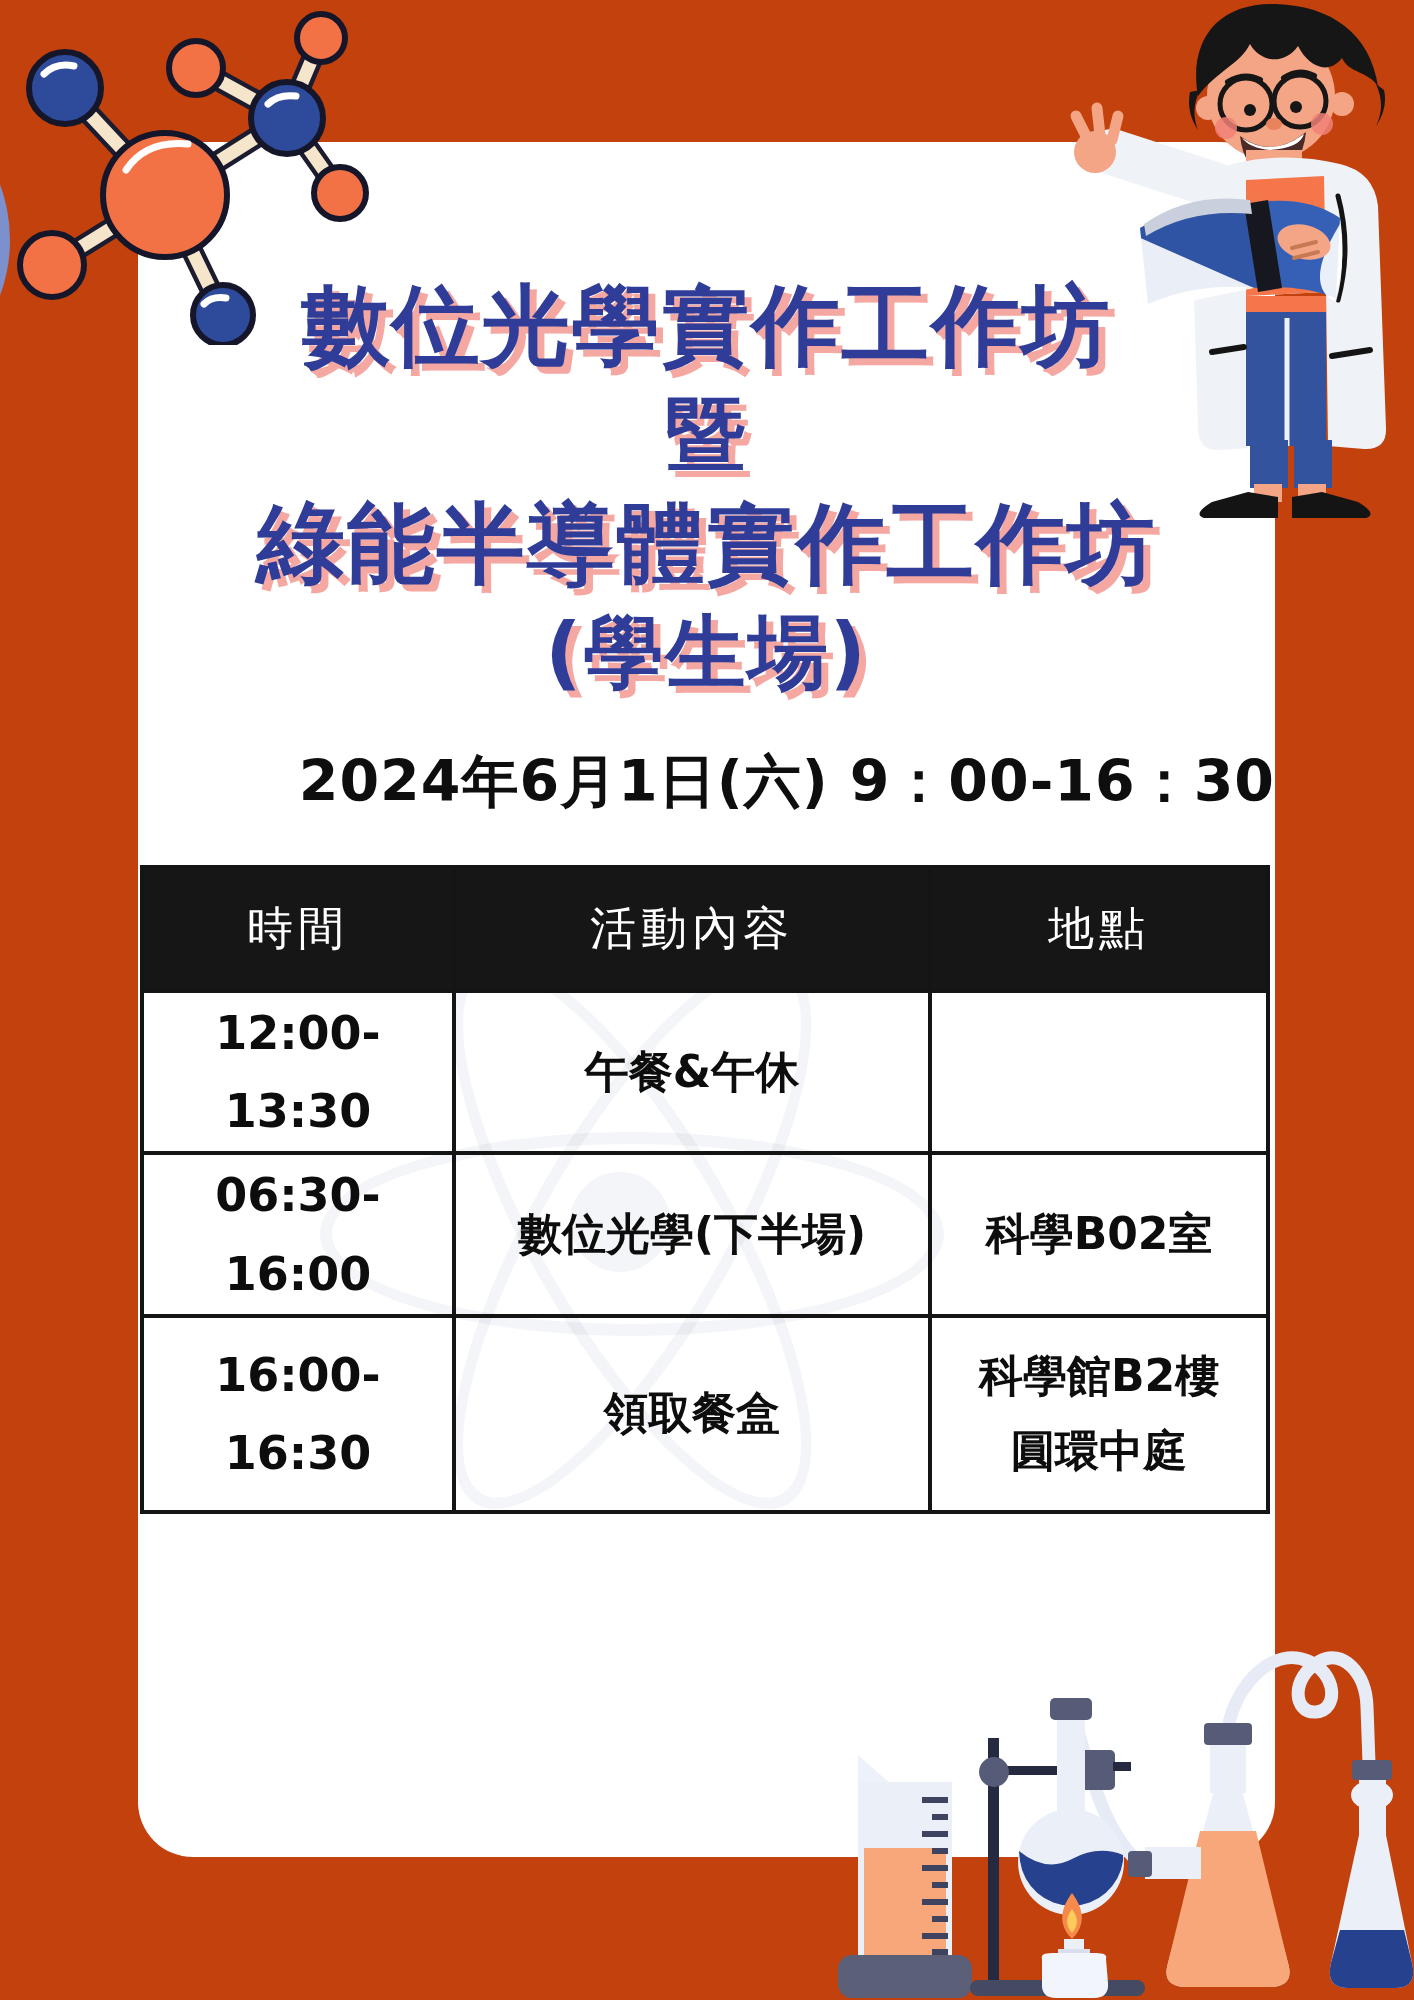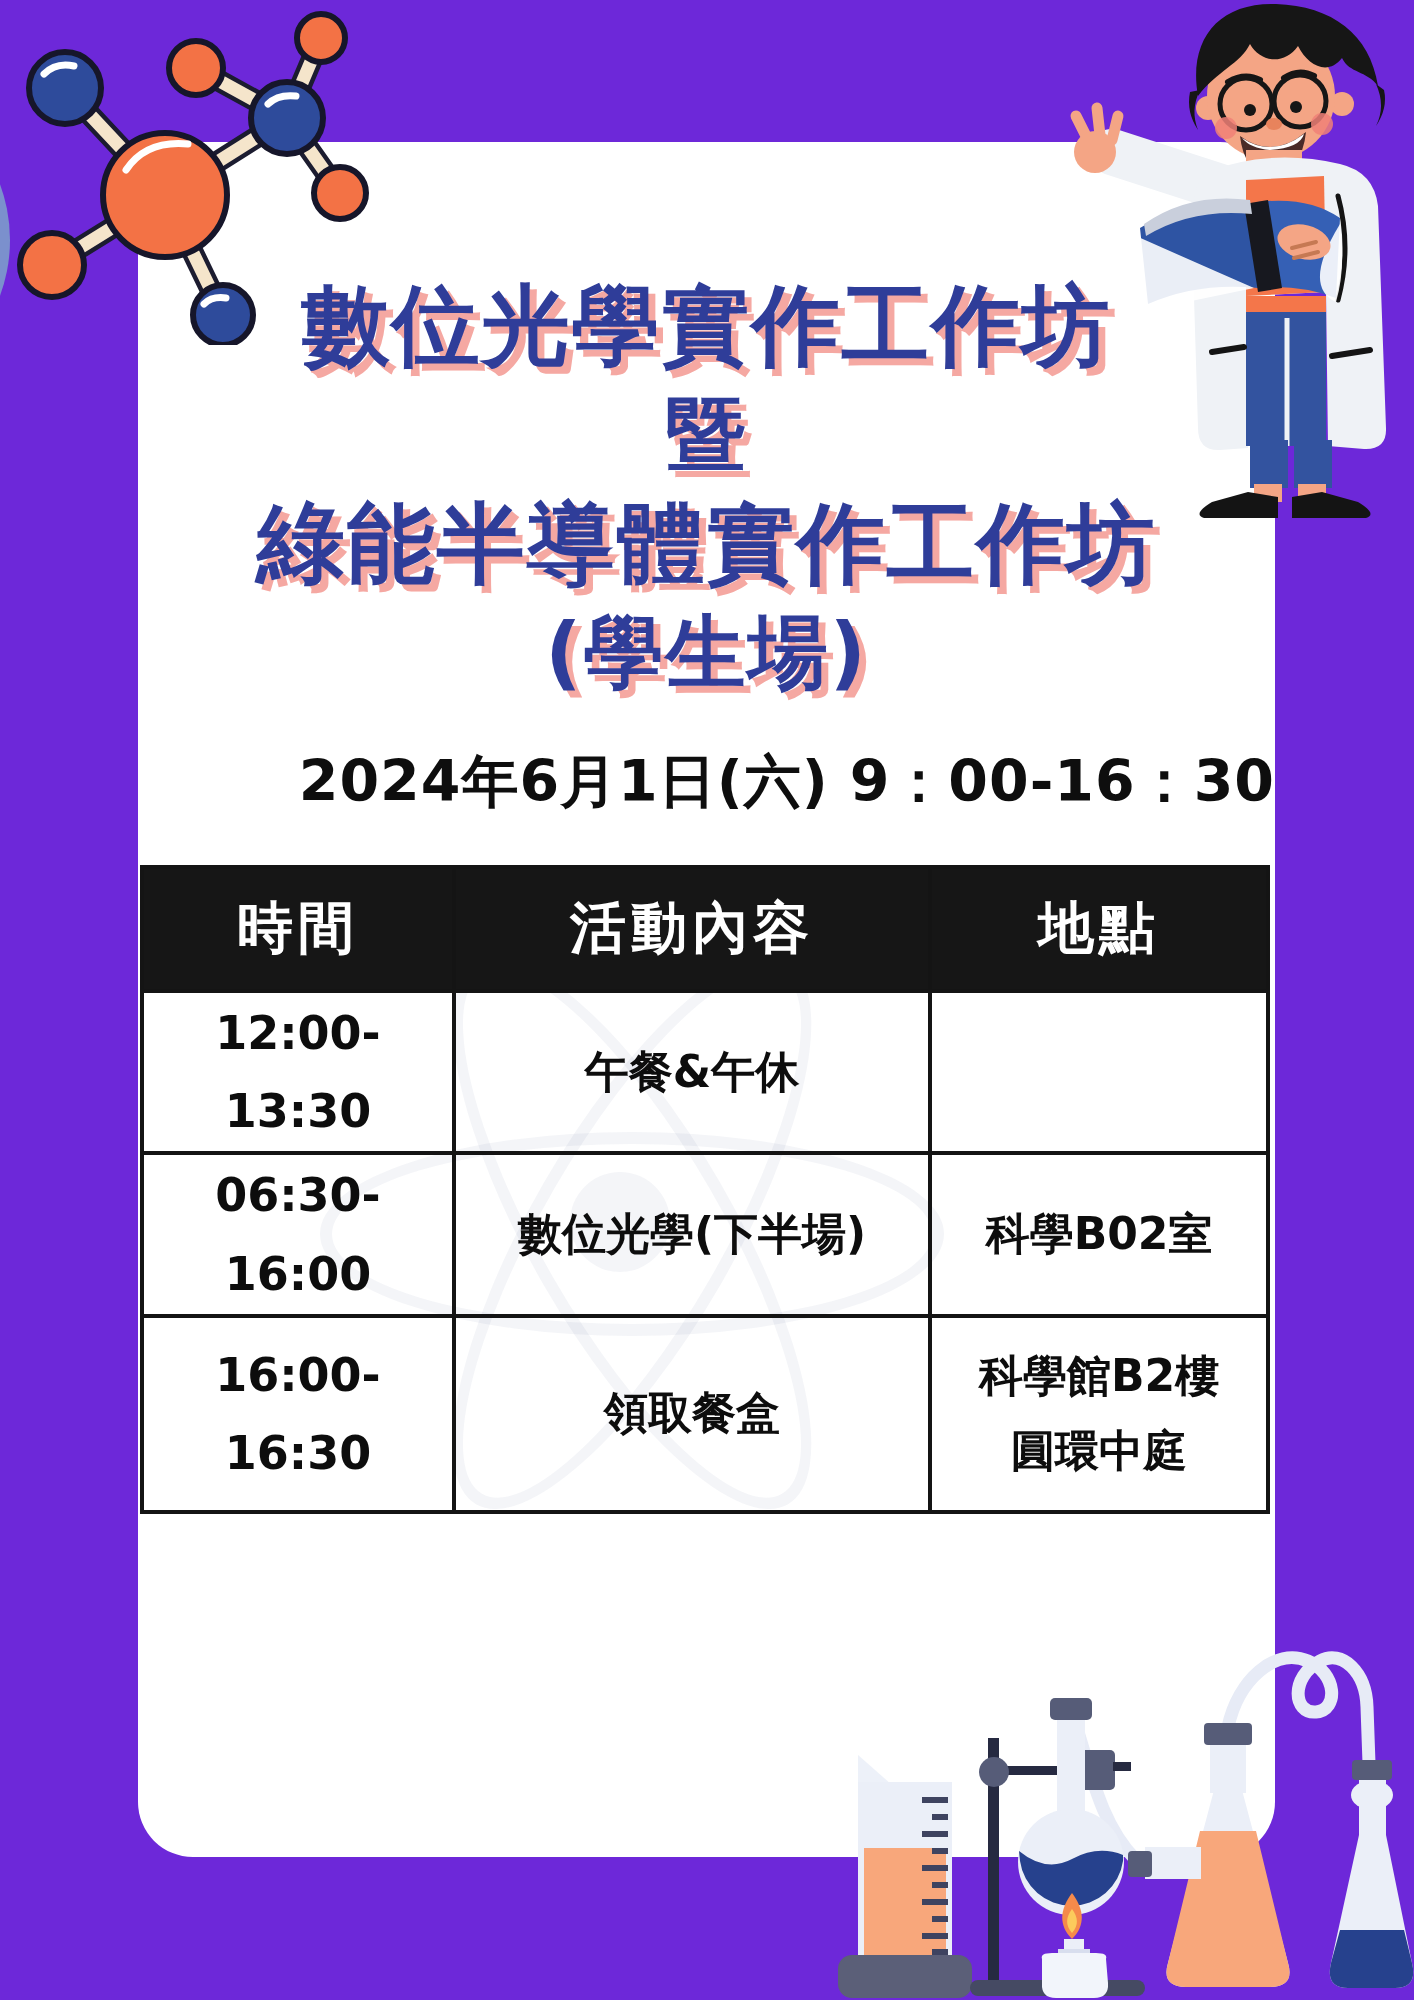--- a/index.html
+++ b/index.html
@@ -1,33 +1,33 @@
 <!DOCTYPE html>
 <html><head>
 <meta charset="utf-8">
 <style>
   html,body{margin:0;padding:0;}
-  .poster{position:relative;width:1414px;height:2000px;background:#6d28d9;overflow:hidden;
+  .poster{position:relative;width:1414px;height:2000px;background:#c2410c;overflow:hidden;
           font-family:"DejaVu Sans","Liberation Sans",sans-serif;}
   .bg-blob{position:absolute;border-radius:50%;background:#7B90CD;}
   .card{position:absolute;left:138px;top:142px;width:1137px;height:1715px;background:#ffffff;border-radius:55px;}
   
   .watermark{position:absolute;left:102px;top:700px;width:760px;height:760px;pointer-events:none;}
   .watermark .orbit{position:absolute;left:80px;top:290px;width:600px;height:180px;border:12px solid rgba(45,58,110,0.05);border-radius:50%;}
   .watermark .o2{transform:rotate(60deg);}
   .watermark .o3{transform:rotate(-60deg);}
   .watermark .nucleus{position:absolute;left:330px;top:330px;width:100px;height:100px;border-radius:50%;background:rgba(45,58,110,0.05);}
   .title-block{position:absolute;left:0;right:0;top:128px;text-align:center;color:#2F3D99;font-weight:bold;}
   .t-big{font-size:88px;line-height:112px;letter-spacing:2px;text-shadow:7px 7px 0 #F5A8A2;}
   .t-small{font-size:80px;line-height:106px;letter-spacing:2px;text-shadow:7px 7px 0 #F5A8A2;}
   .date-line{position:absolute;left:0;right:0;top:602px;text-align:right;font-size:57px;font-weight:bold;color:#0e0e0e;letter-spacing:1px;}
   table.schedule{position:absolute;left:2px;top:723px;width:1130px;border-collapse:collapse;table-layout:fixed;}
   .schedule th,.schedule td{border:4.5px solid #141414;text-align:center;vertical-align:middle;}
   .schedule thead tr{height:124px;}
-  .schedule thead th{background:#161616;color:#ffffff;font-size:56px;letter-spacing:5px;font-weight:bold;}
+  .schedule thead th{background:#161616;color:#ffffff;font-size:46px;letter-spacing:5px;font-weight:normal;}
   .schedule tbody tr{height:130px;}
   .schedule tbody tr.tall{height:196px;}
   .schedule td{font-size:44px;font-weight:bold;color:#0d0d0d;background:transparent;white-space:pre-line;line-height:1.7;}
   .schedule td.time{font-size:46px;letter-spacing:0;}
   svg{display:block;}
   .deco{position:absolute;}
 </style>
 </head>
 <body>
 

